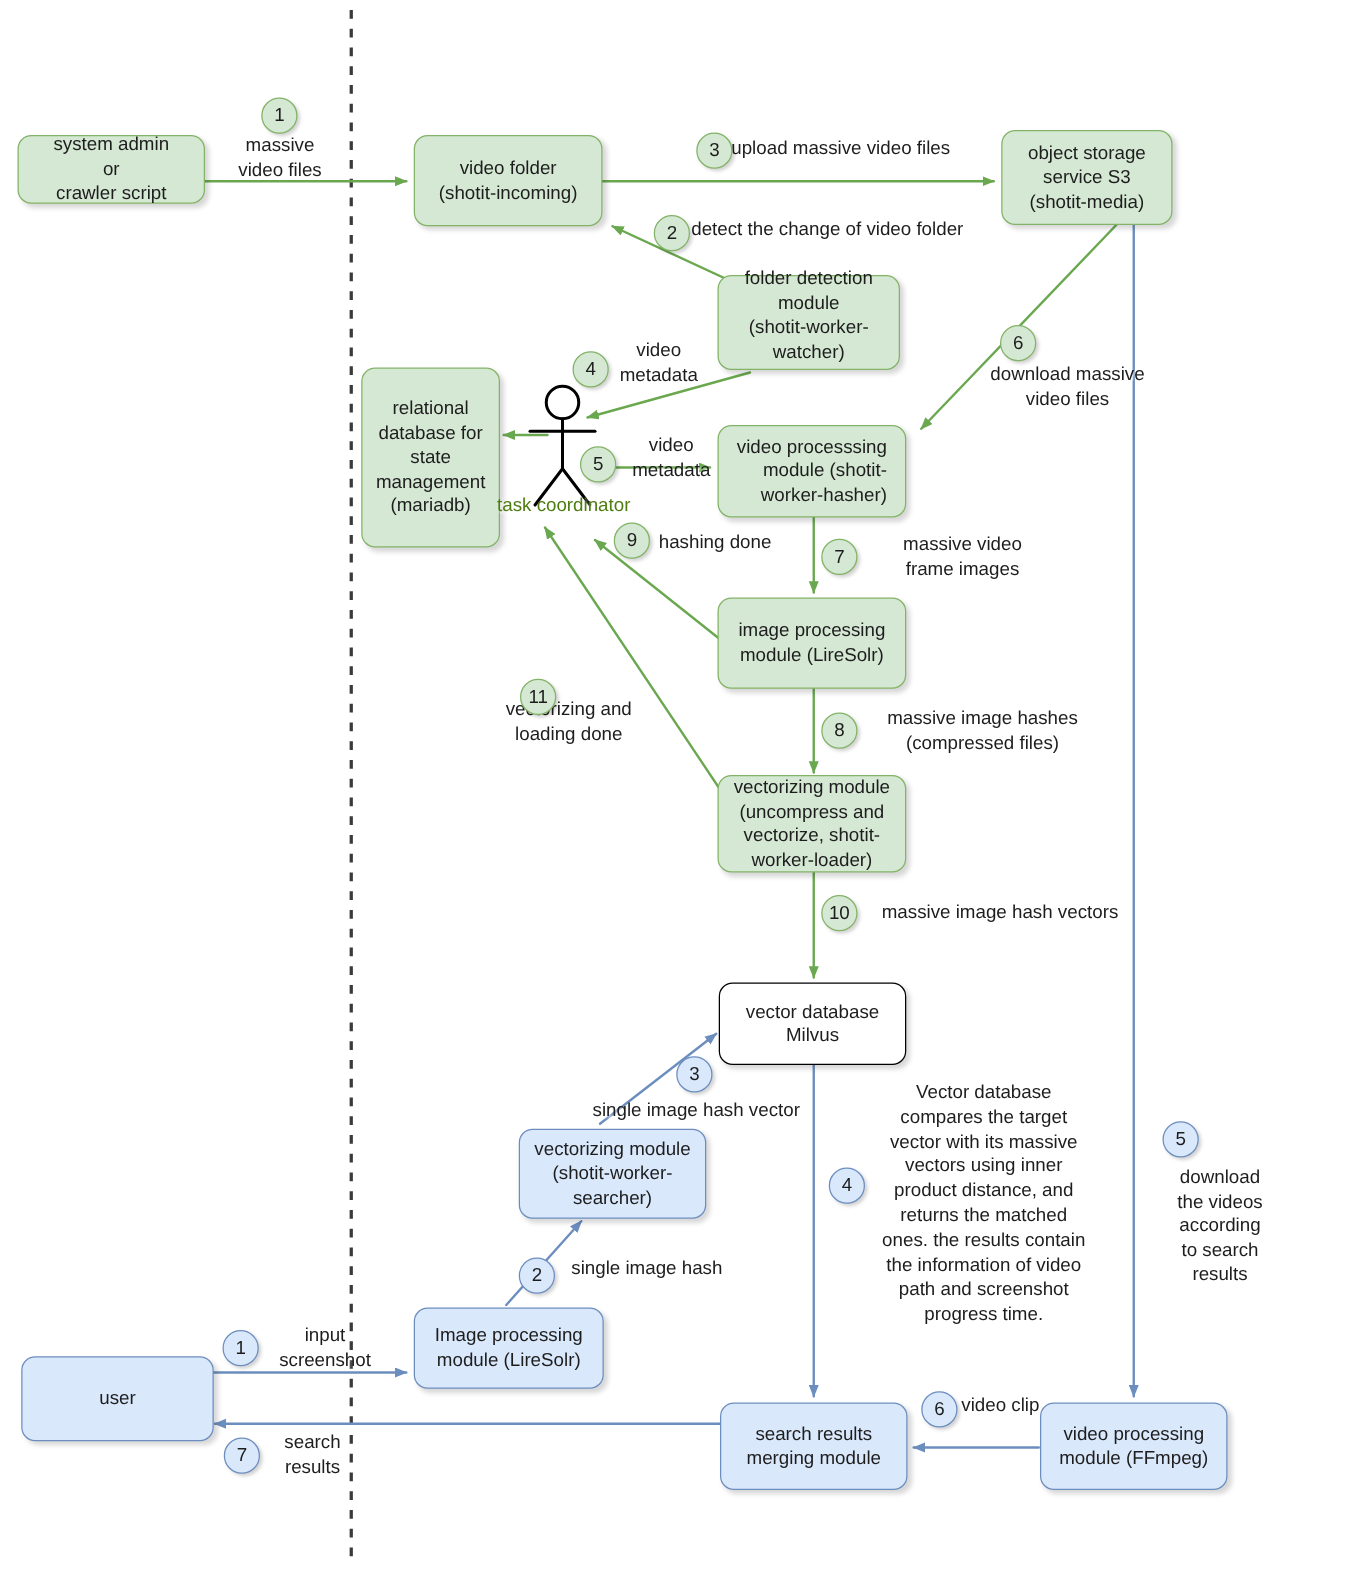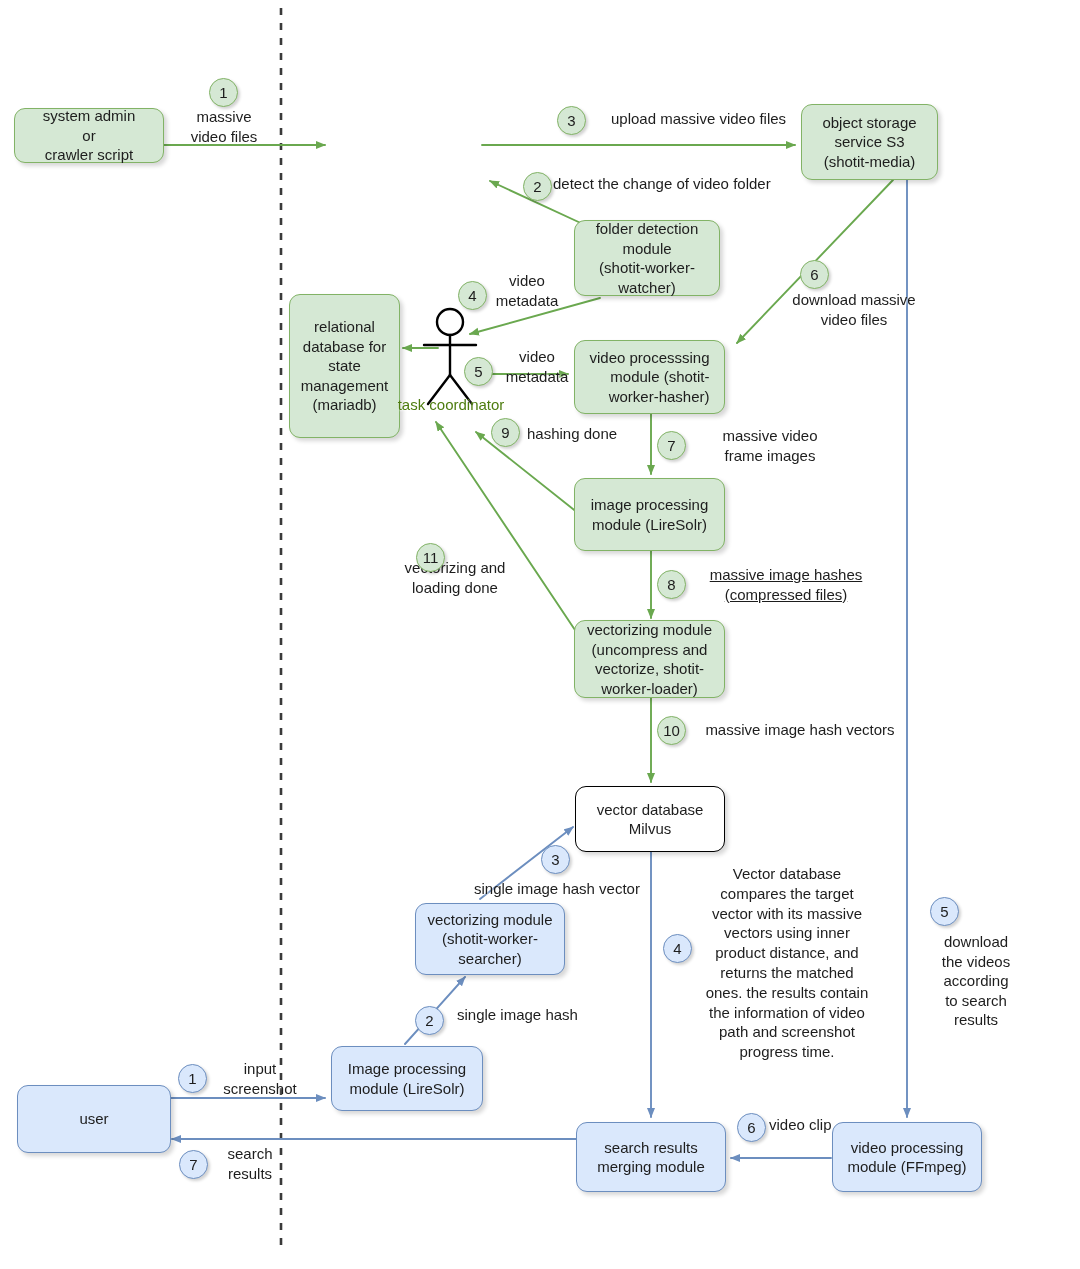--- a/index.html
+++ b/index.html
@@ -125,28 +125,32 @@
       <line x1="450" y1="375" x2="472" y2="404"></line>
     </g>
   </svg>
 
   <div class="node green" style="left:14px;top:108px;width:150px;height:55px;">
     <span style="white-space: pre-line;">system admin
 or
 crawler script</span>
   </div>
 
+  <div class="node green" style="left:331px;top:108px;width:151px;height:73px;">
+    <span style="white-space: pre-line;">video folder
+(shotit-incoming)</span>
+  </div>
 
   <div class="node green" style="left:801px;top:104px;width:137px;height:76px;">
     <span style="white-space: pre-line;">object storage
 service S3
 (shotit-media)</span>
   </div>
 
-  <div class="node green" style="left:574px;top:220px;width:146px;height:76px;">
+  <div class="node green" style="left:574px;top:220px;width:146px;height:76px;align-items:flex-end;">
     <span style="white-space: pre-line;">folder detection
 module
 (shotit-worker-
 watcher)</span>
   </div>
 
   <div class="node green" style="left:289px;top:294px;width:111px;height:144px;">
     <span style="white-space: pre-line;">relational
 database for
 state
@@ -202,39 +206,39 @@
 module (FFmpeg)</span>
   </div>
 
   <div class="actor-caption" style="left:386px;top:396px;width:130px;">
     <span style="white-space: pre-line;">task coordinator</span>
   </div>
 
   <div class="label" style="left:176px;top:107px;width:96px;">massive
 video files</div>
 
-  <div class="label" style="left:585px;top:109px;width:200px;text-align:left;padding-left:26px;">upload massive video files</div>
+  <div class="label" style="left:585px;top:109px;width:200px;text-align:left;">upload massive video files</div>
 
   <div class="label" style="left:553px;top:174px;width:230px;text-align:left;">detect the change of video folder</div>
 
   <div class="label" style="left:487px;top:271px;width:80px;">video
 metadata</div>
 
   <div class="label" style="left:497px;top:347px;width:80px;">video
 metadata</div>
 
   <div class="label" style="left:774px;top:290px;width:160px;">download massive
 video files</div>
 
   <div class="label" style="left:690px;top:426px;width:160px;">massive video
 frame images</div>
 
   <div class="label" style="left:527px;top:424px;width:126px;text-align:left;">hashing done</div>
 
-  <div class="label" style="left:688px;top:565px;width:196px;text-decoration:underline;">massive image hashes
+  <div class="label" style="left:688px;top:565px;width:196px;">massive image hashes
 (compressed files)</div>
 
   <div class="label" style="left:390px;top:558px;width:130px;">vectorizing and
 loading done</div>
 
   <div class="label" style="left:690px;top:720px;width:220px;text-align:center;">massive image hash vectors</div>
 
   <div class="label" style="left:474px;top:879px;width:180px;text-align:left;">single image hash vector</div>
 
   <div class="label" style="left:457px;top:1005px;width:150px;text-align:left;">single image hash</div>

